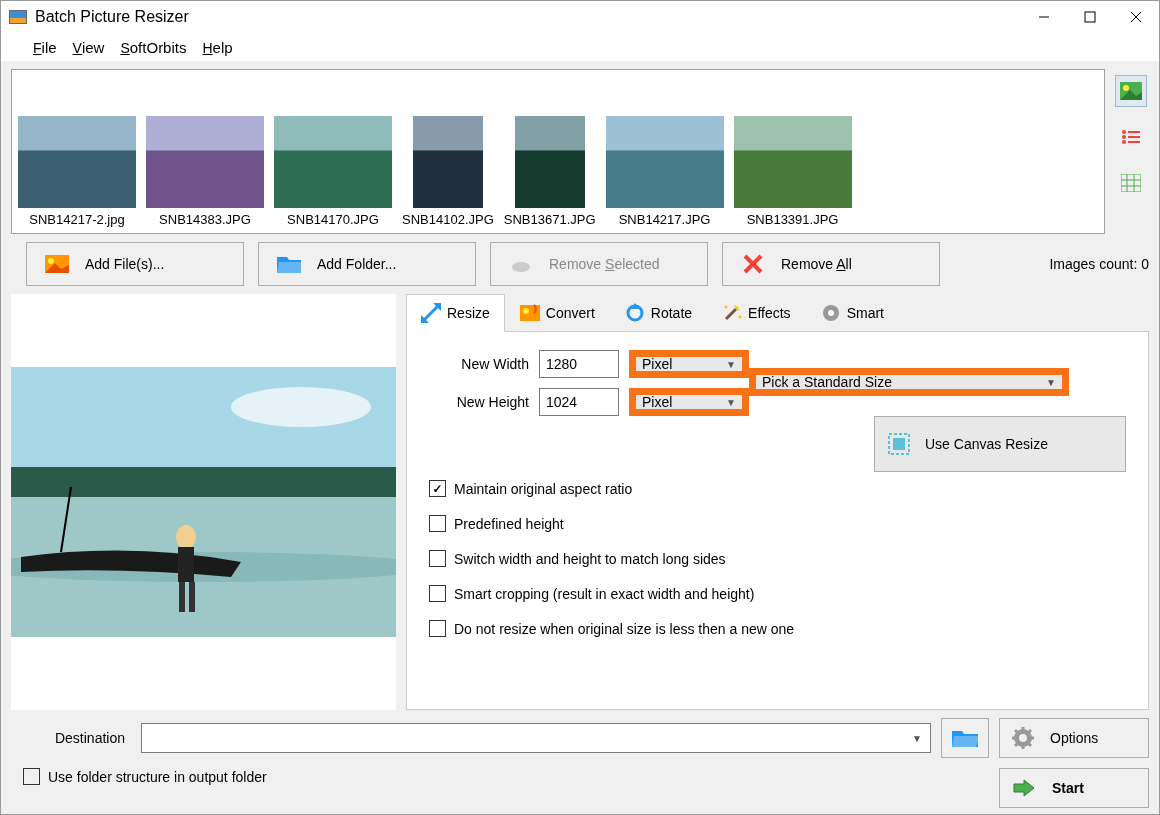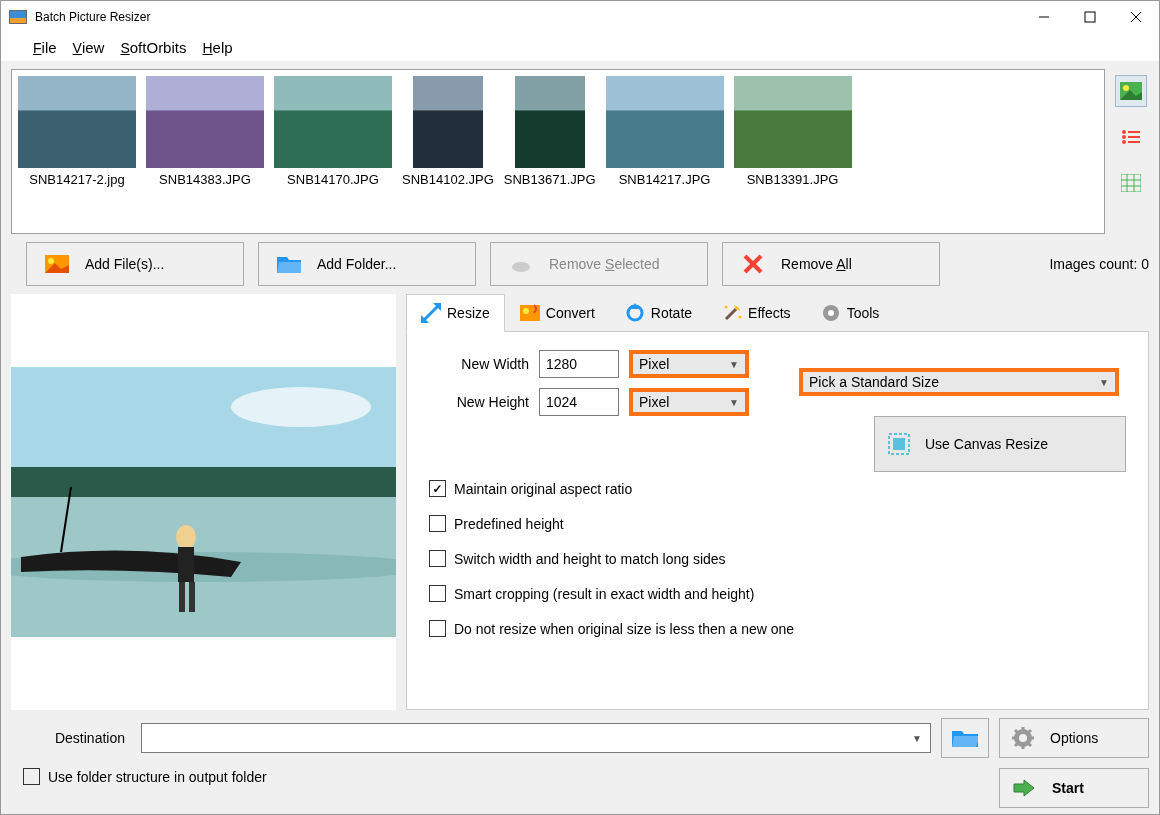--- a/index.html
+++ b/index.html
@@ -2,36 +2,36 @@
 <html><head>
 <meta charset="utf-8">
 <style>
 * { box-sizing: border-box; margin: 0; padding: 0; font-family: "Segoe UI", Tahoma, sans-serif; font-size: 14px; }
 body { background: #fff; width: 1160px; height: 815px; border: 1px solid #999; overflow: hidden; }
 
 
 .titlebar { height: 32px; display: flex; align-items: center; justify-content: space-between; padding-left: 8px; }
 .titlebar-left { display: flex; align-items: center; gap: 8px; }
 .app-icon { width: 18px; height: 14px; background: linear-gradient(to bottom, #3a8dd6 0%, #3a8dd6 60%, #f4a030 60%, #f4a030 100%); border: 1px solid #666; }
-.titlebar-title { font-size: 12px; color: #000; }
+.titlebar-title { font-size: 16px; color: #000; }
 .titlebar-controls { display: flex; }
 .titlebar-btn { width: 46px; height: 30px; display: flex; align-items: center; justify-content: center; font-size: 14px; }
 .titlebar-btn svg { width: 12px; height: 12px; }
 
 
 .menubar { height: 28px; display: flex; align-items: center; padding-left: 24px; gap: 2px; }
 .menu-item { padding: 4px 8px; font-size: 15px; }
 .menu-item .u { text-decoration: underline; }
 
 
 .content { background: #f0f0f0; padding: 8px 10px; height: 755px; display: flex; flex-direction: column; gap: 8px; }
 
 
 .thumb-row { display: flex; gap: 8px; }
-.thumb-panel { flex: 1; background: #fff; border: 1px solid #a0a0a0; padding: 6px; display: flex; gap: 10px; height: 165px; }
+.thumb-panel { flex: 1; background: #fff; border: 1px solid #a0a0a0; padding: 6px; display: flex; gap: 10px; height: 165px; align-items: flex-end; }
 .thumb { display: flex; flex-direction: column; align-items: center; gap: 4px; }
 .thumb-img { width: 118px; height: 92px; background: #5a8f9e; display: flex; align-items: center; justify-content: center; overflow: hidden; }
 .thumb-img.portrait { width: 70px; }
 .thumb-label { font-size: 13px; color: #000; }
 .view-toggles { width: 36px; display: flex; flex-direction: column; gap: 14px; align-items: center; padding-top: 6px; }
 .view-btn { width: 32px; height: 32px; display: flex; align-items: center; justify-content: center; border: 1px solid transparent; }
 .view-btn.active { background: #e0e8f0; border: 1px solid #a0b8d0; }
 
 
 .toolbar { display: flex; gap: 14px; align-items: center; padding-left: 15px; }
@@ -50,24 +50,24 @@
 .tabs { display: flex; background: #f0f0f0; border-bottom: 1px solid #ccc; text-align: right; }
 .tab { padding: 8px 14px; display: flex; align-items: center; gap: 6px; border: 1px solid transparent; border-bottom: none; }
 .tab.active { background: #fff; border: 1px solid #ccc; border-bottom: 1px solid #fff; margin-bottom: -1px; }
 .tab-icon { width: 20px; height: 20px; }
 
 
 .tab-content { background: #fff; flex: 1; padding: 18px 22px; border: 1px solid #ccc; border-top: none; }
 .form-row { display: flex; align-items: center; gap: 10px; margin-bottom: 10px; }
 .form-label { width: 100px; text-align: right; }
 .text-input { width: 80px; height: 28px; border: 1px solid #7a7a7a; padding: 0 6px; font-size: 14px; }
-.select { height: 28px; border: 4px solid #f97316; background: #e8e8e8; padding: 0 6px; display: flex; align-items: center; justify-content: space-between; gap: 20px; }
+.select { height: 28px; border: 7px solid #f97316; background: #e8e8e8; padding: 0 6px; display: flex; align-items: center; justify-content: space-between; gap: 20px; }
 .select.unit { width: 120px; }
 .chevron { font-size: 10px; color: #555; }
-.size-section { display: flex; gap: 50px; }
+.size-section { display: flex; }
 .checkbox-row { display: flex; align-items: center; gap: 8px; margin-bottom: 18px; margin-top: 8px; }
 .checkbox { width: 17px; height: 17px; border: 1px solid #333; display: flex; align-items: center; justify-content: center; font-size: 12px; }
 .checkbox.checked::after { content: "✓"; color: #000; font-weight: bold; }
 .big-btn { height: 56px; width: 252px; background: #e8e8e8; border: 1px solid #adadad; display: flex; align-items: center; gap: 14px; padding: 0 12px; }
 
 
 .bottom { display: flex; flex-direction: column; gap: 10px; }
 .dest-row { display: flex; align-items: center; gap: 10px; }
 .dest-label { width: 120px; text-align: right; padding-right: 6px; }
 .dest-select { flex: 1; height: 30px; border: 1px solid #7a7a7a; background: #fff; display: flex; align-items: center; justify-content: flex-end; padding: 0 8px; }
@@ -303,21 +303,21 @@
                 <circle cx="4" cy="4" r="1.5" fill="#ffc107"></circle>
                 <circle cx="18" cy="14" r="1.5" fill="#ffc107"></circle>
               </svg></span>
             <span>Effects</span>
           </div>
           <div class="tab">
             <span class="tab-icon"><svg width="20" height="20">
                 <circle cx="10" cy="10" r="8" fill="#999"></circle>
                 <circle cx="10" cy="10" r="3" fill="#fff"></circle>
               </svg></span>
-            <span>Tools</span>
+            <span>Smart</span>
           </div>
         </div>
       <div class="tab-content">
         <div class="size-section">
           <div>
             <div class="form-row">
               <span class="form-label">New Width</span>
               <input class="text-input" value="1280" style="">
               <div class="select unit">
                   <span>Pixel</span>

